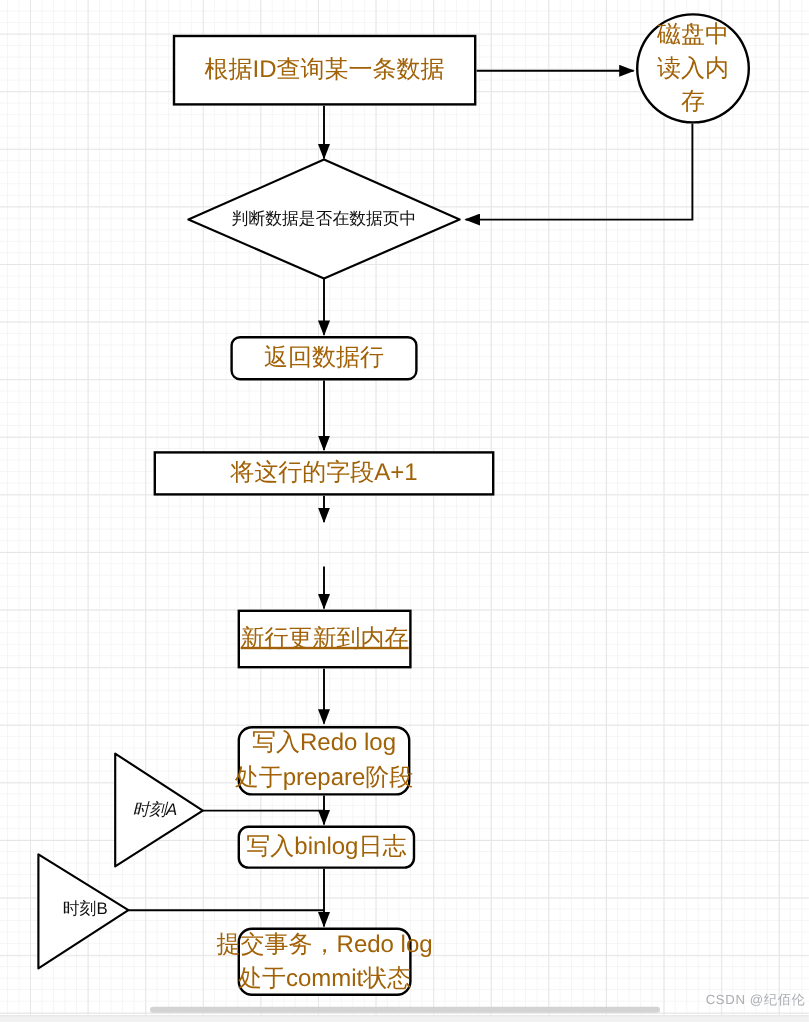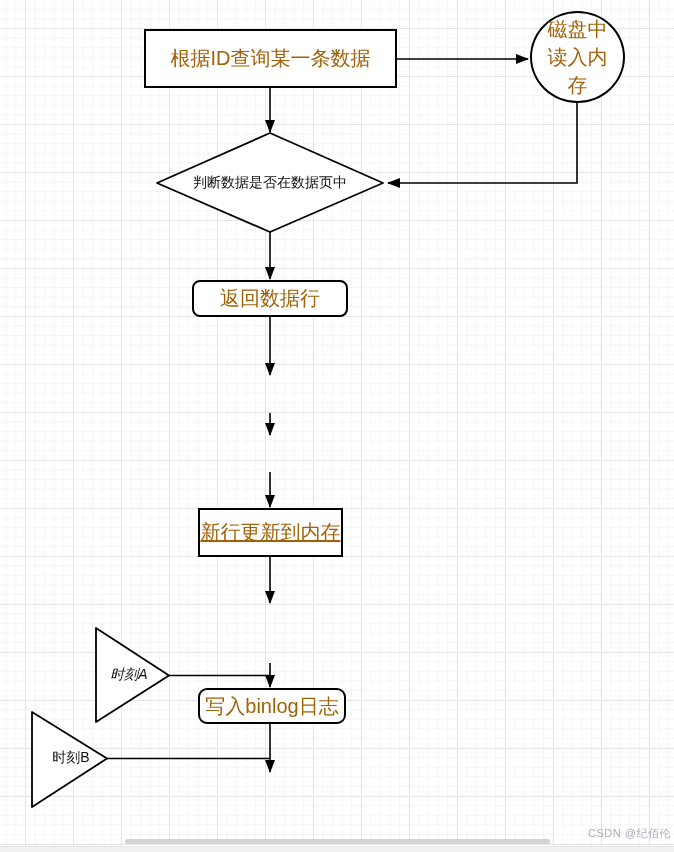--- a/index.html
+++ b/index.html
@@ -99,33 +99,42 @@
   <div class="node circle" style="left:530px; top:11px; width:95px; height:92px;">
     <span><span>磁盘中读入内</span><br><span>存</span></span>
   </div>
 
   <div class="shape-label" style="left:160px; top:170px; width:220px; height:26px;">判断数据是否在数据页中</div>
 
   <div class="node rounded" style="left:192px; top:280px; width:156px; height:37px; border-radius:8px;">
     <span>返回数据行</span>
   </div>
 
+  <div class="node" style="left:128px; top:376px; width:284px; height:37px;">
+    <span>将这行的字段A+1</span>
+  </div>
 
 
   <div class="node" style="left:198px; top:508px; width:145px; height:49px;text-decoration:underline;">
     <span>新行更新到内存</span>
   </div>
 
+  <div class="node rounded-lg" style="left:198px; top:605px; width:144px; height:58px;">
+    <span><span>写入Redo log</span><br><span>处于prepare阶段</span></span>
+  </div>
 
   <div class="shape-label" style="left:98px; top:665px; width:62px; height:20px;font-style:italic;">时刻A</div>
 
   <div class="node rounded" style="left:198px; top:688px; width:148px; height:36px;text-align:right;">
     <span>写入binlog日志</span>
   </div>
 
   <div class="shape-label" style="left:40px; top:748px; width:62px; height:20px;">时刻B</div>
 
+  <div class="node rounded-lg" style="left:198px; top:773px; width:145px; height:57px;">
+    <span><span>提交事务，Redo log</span><br><span>处于commit状态</span></span>
+  </div>
 
   <div class="bottom-strip"></div>
   <div class="scroll-thumb"></div>
   <div class="watermark">CSDN @纪佰伦</div>
 
 </div>
 
 </body></html>

